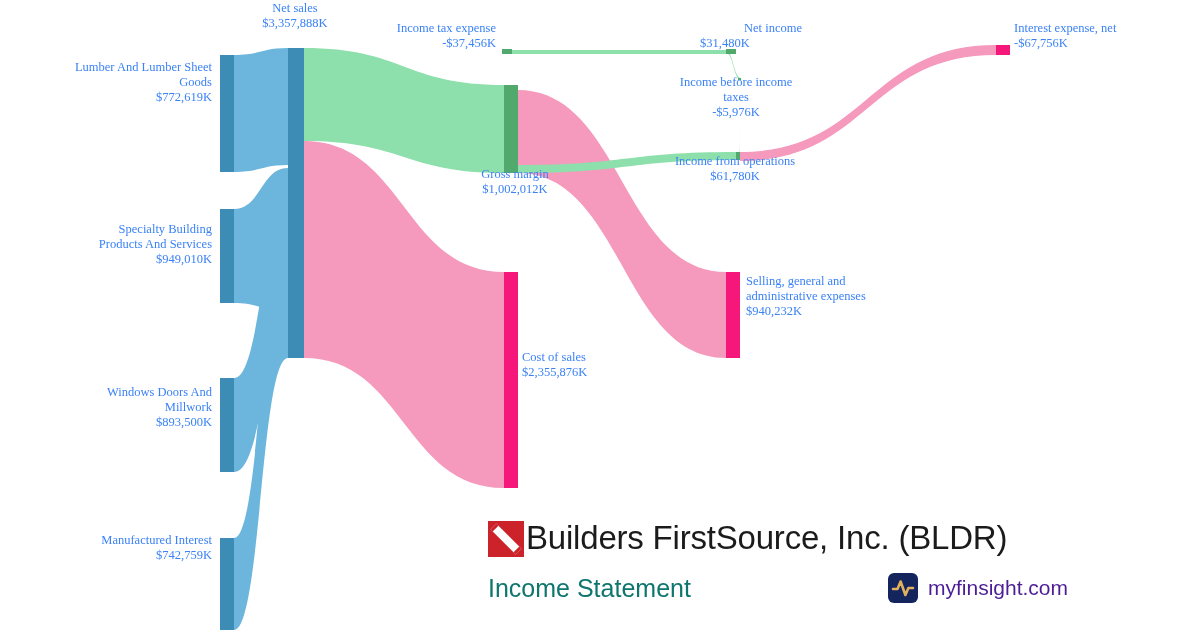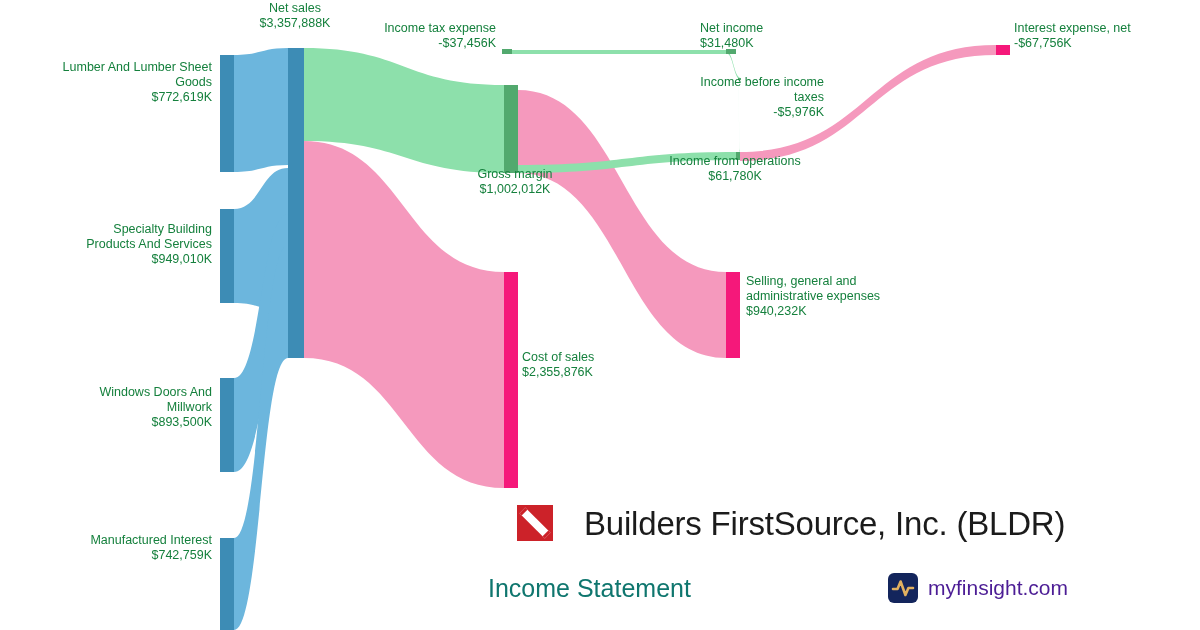--- a/index.html
+++ b/index.html
@@ -19,41 +19,41 @@
     position: absolute;
     left: 0;
     top: 0;
     width: 1200px;
     height: 630px;
   }
   .node-label {
     position: absolute;
     font-size: 12.5px;
     line-height: 15px;
-    color: #15803d;
+    color: #3b82f6;
     white-space: pre-line;
     pointer-events: none;
+    font-family: Liberation Serif, serif;
   }
   .lbl-right  { text-align: right; }
   .lbl-left   { text-align: left; }
   .lbl-center { text-align: center; }
 
   #footer {
     position: absolute;
     left: 488px;
     top: 505px;
     width: 660px;
     height: 110px;
   }
   #company-row {
     display: flex;
-    align-items: flex-start;
-    gap: 31px;
+    align-items: flex-end;
+    gap: 2px;
     height: 52px;
-    margin-left: 29px;
   }
   #bldr-logo {
     width: 36px;
     height: 36px;
     flex: 0 0 36px;
   }
   #company-name {
     font-size: 33px;
     color: #1b1b1b;
     letter-spacing: -0.2px;
@@ -130,22 +130,22 @@
     <div class="node-label lbl-right" style="left: 40px; top: 385px; width: 172px;"><div style="white-space: pre-line;">Windows Doors And
 Millwork</div><div>$893,500K</div></div>
     <div class="node-label lbl-right" style="left: 40px; top: 533px; width: 172px;"><div style="white-space: pre-line;">Manufactured Interest</div><div>$742,759K</div></div>
     <div class="node-label lbl-center" style="left: 230px; top: 1px; width: 130px;"><div style="white-space: pre-line;">Net sales</div><div>$3,357,888K</div></div>
     <div class="node-label lbl-center" style="left: 452px; top: 167px; width: 126px;"><div style="white-space: pre-line;">Gross margin</div><div>$1,002,012K</div></div>
     <div class="node-label lbl-left" style="left: 522px; top: 350px; width: 180px;"><div style="white-space: pre-line;">Cost of sales</div><div>$2,355,876K</div></div>
     <div class="node-label lbl-right" style="left: 352px; top: 21px; width: 144px;"><div style="white-space: pre-line;">Income tax expense</div><div>-$37,456K</div></div>
     <div class="node-label lbl-left" style="left: 746px; top: 274px; width: 190px;"><div style="white-space: pre-line;">Selling, general and
 administrative expenses</div><div>$940,232K</div></div>
     <div class="node-label lbl-center" style="left: 650px; top: 154px; width: 170px;"><div style="white-space: pre-line;">Income from operations</div><div>$61,780K</div></div>
-    <div class="node-label lbl-left" style="left: 700px; top: 21px; width: 130px;"><div style="white-space: pre-line;">Net income</div><div>$31,480K</div></div>
-    <div class="node-label lbl-center" style="left: 648px; top: 75px; width: 176px; text-align: right;"><div style="white-space: pre-line;">Income before income
+    <div class="node-label lbl-left" style="left: 700px; top: 21px; width: 130px;"><div style="white-space: pre-line; margin-left: 44px;">Net income</div><div>$31,480K</div></div>
+    <div class="node-label lbl-center" style="left: 648px; top: 75px; width: 176px;"><div style="white-space: pre-line;">Income before income
 taxes</div><div>-$5,976K</div></div>
     <div class="node-label lbl-left" style="left: 1014px; top: 21px; width: 180px;"><div style="white-space: pre-line;">Interest expense, net</div><div>-$67,756K</div></div>
   </div>
 
 <div id="footer">
   <div id="company-row">
     <svg id="bldr-logo" viewBox="0 0 36 36">
       <rect x="0" y="0" width="36" height="36" fill="#cc2229"></rect>
       <path d="M 2.5 8.2 L 8.2 2.5 L 33.5 27.8 L 27.8 33.5 Z" fill="#ffffff"></path>
       <path d="M 2.5 8.2 L 8.2 2.5 L 10.4 4.7 L 4.7 10.4 Z" fill="#cc2229"></path>

